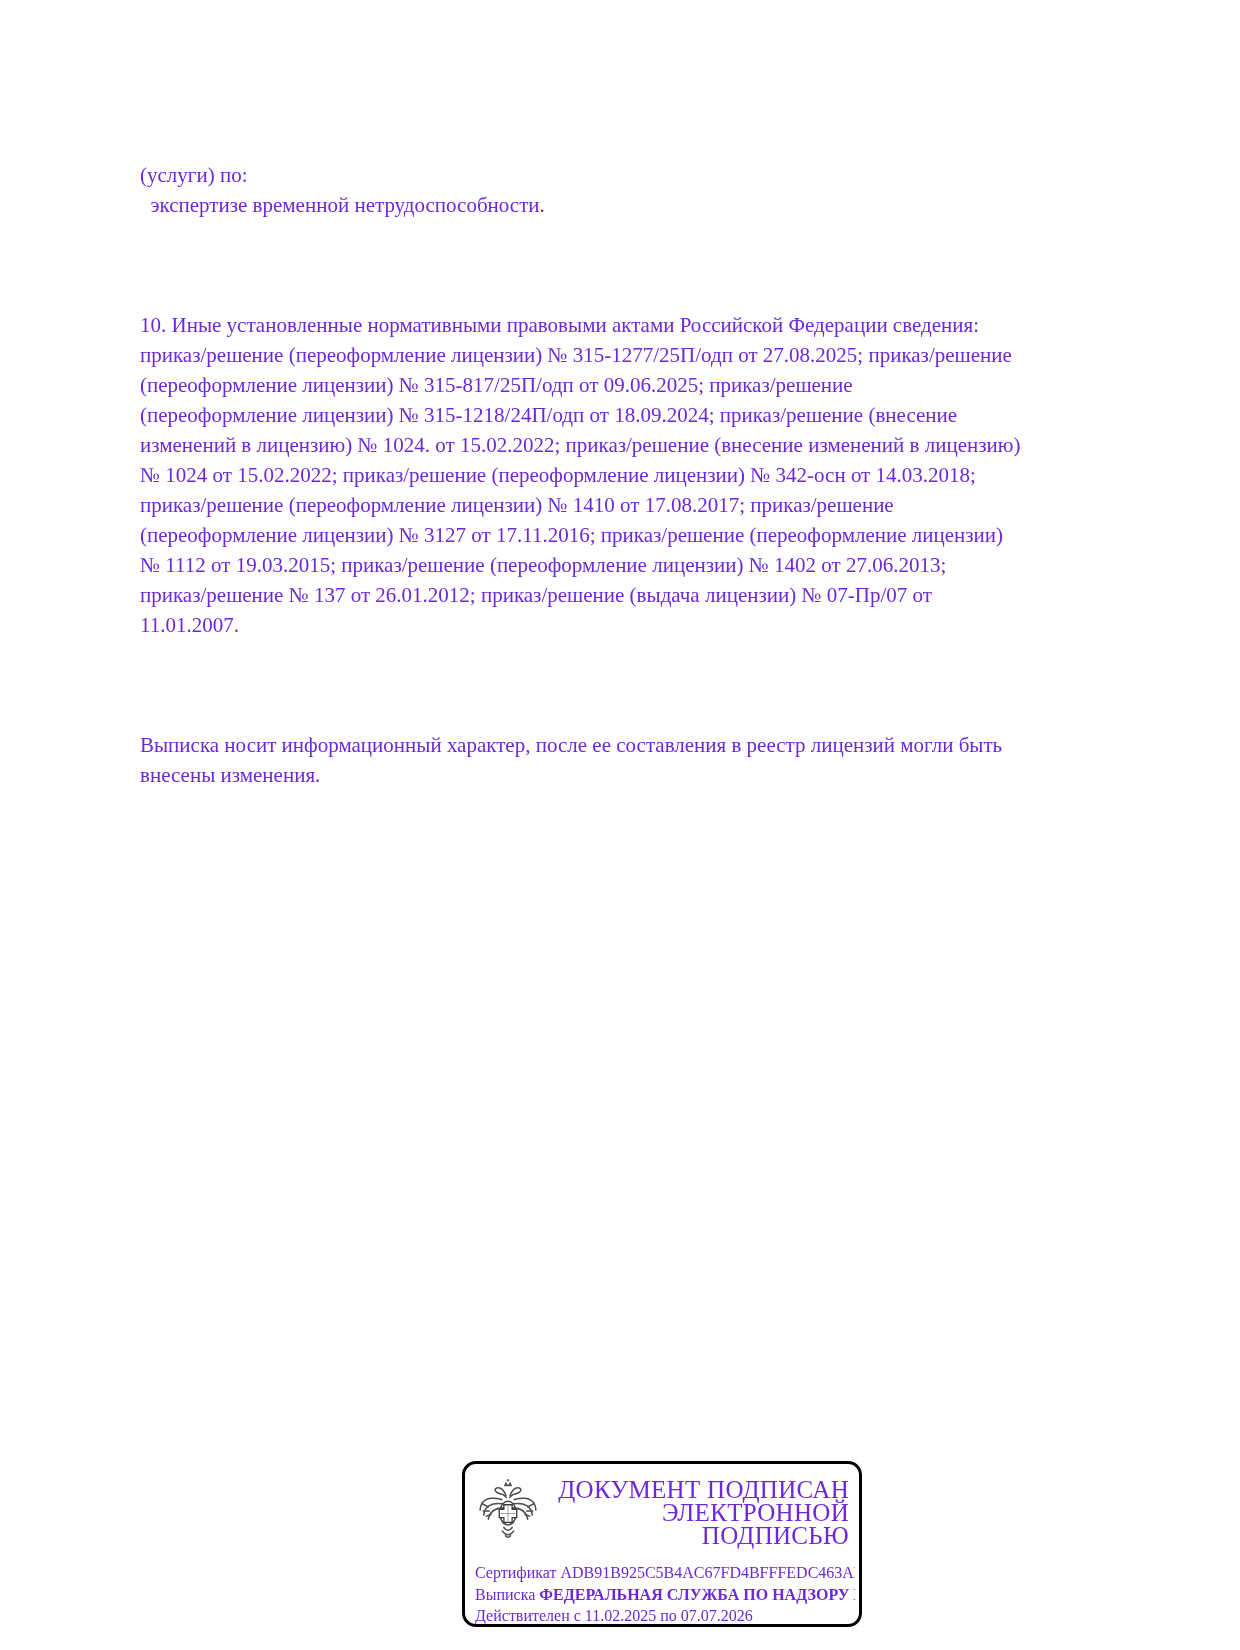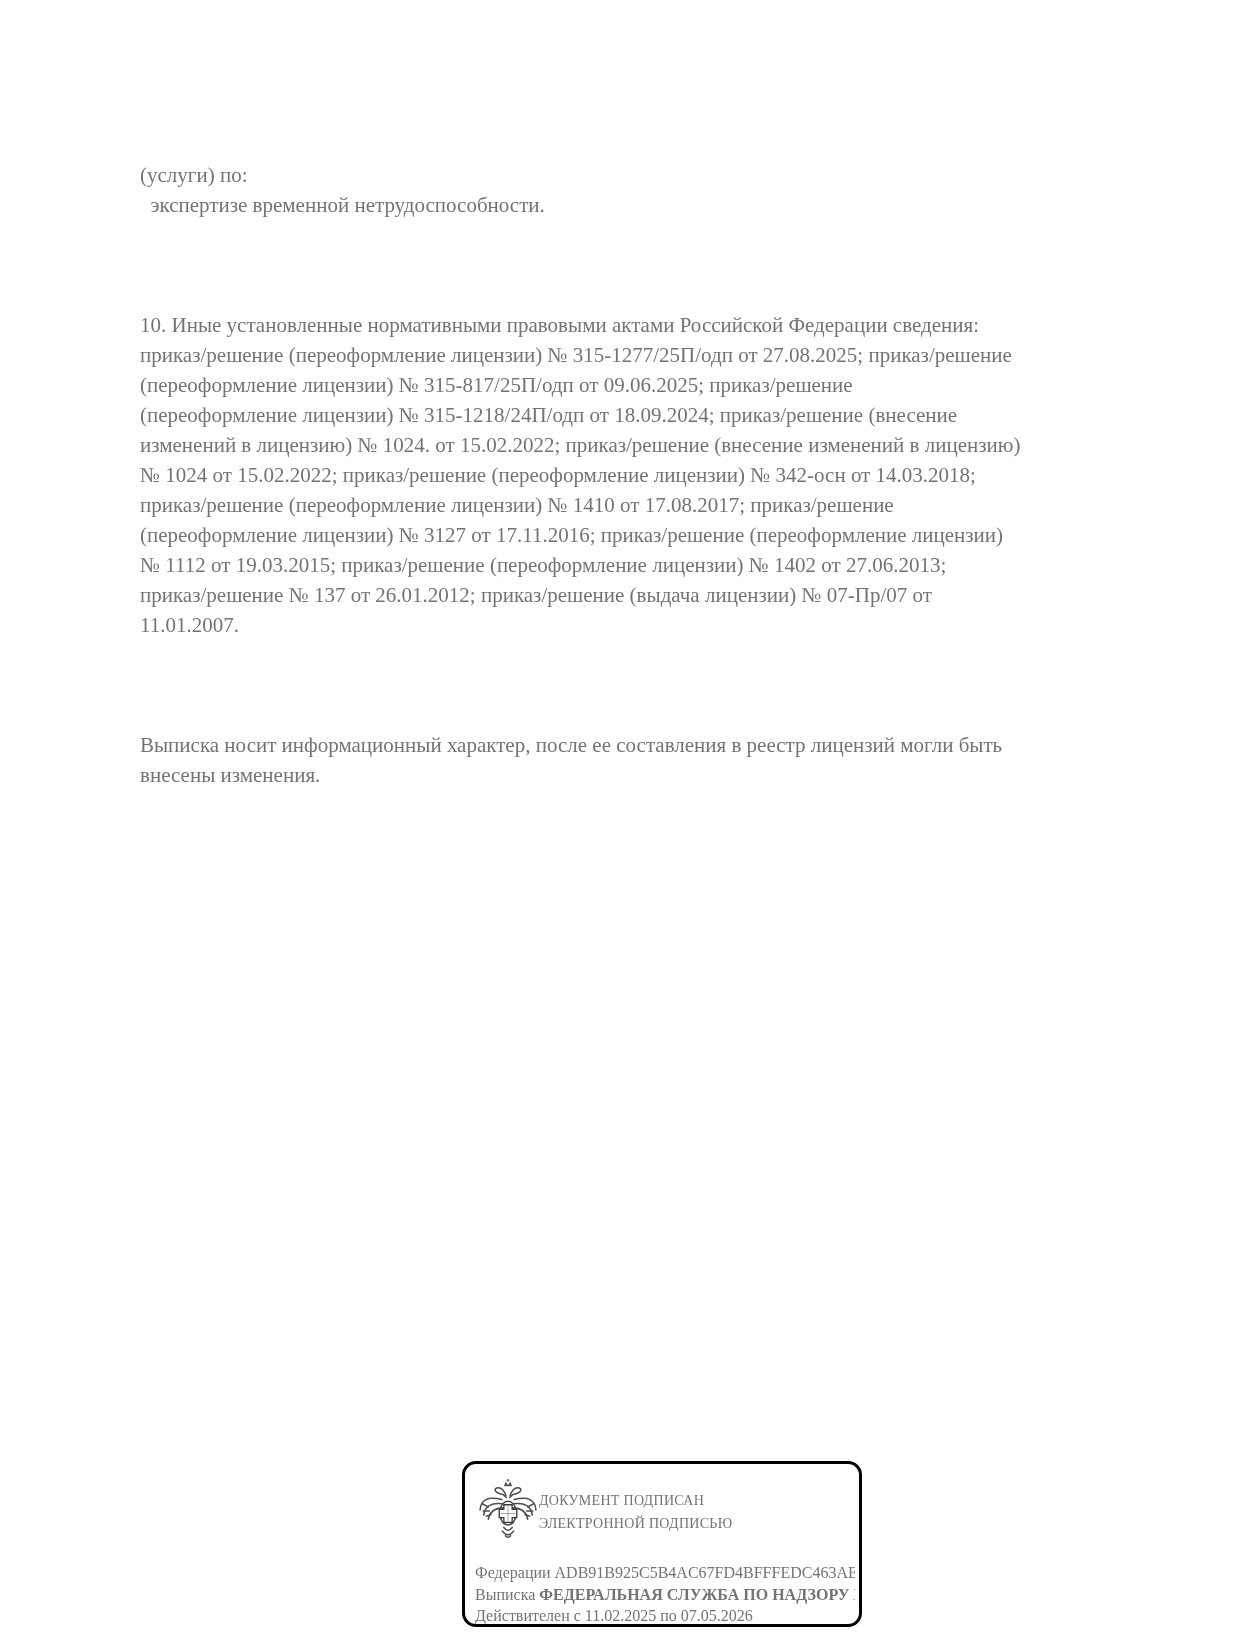--- a/index.html
+++ b/index.html
@@ -1,21 +1,21 @@
 <!DOCTYPE html>
 <html><head>
 <meta charset="utf-8">
 <style>
   html, body { margin: 0; padding: 0; background: #ffffff; }
   .page {
     position: relative;
     width: 1240px;
     height: 1650px;
     background: #ffffff;
-    color: #737373;
+    color: #6d28d9;
     font-family: "Liberation Serif", serif;
     overflow: hidden;
   }
   .content {
     position: absolute;
     left: 140px;
     top: 100px;
     width: 1000px;
     font-size: 21px;
     line-height: 30px;
@@ -40,22 +40,22 @@
   .stamp-top {
     display: flex;
     align-items: center;
     padding: 8px 6px 0 12px;
     height: 80px;
   }
   .emblem { width: 62px; height: 76px; flex: 0 0 auto; }
   .emblem svg { width: 100%; height: 100%; }
   .stamp-title {
     flex: 1;
-    text-align: left;
-    font-size: 14px;
+    text-align: right;
+    font-size: 25px;
     line-height: 23px;
     letter-spacing: 0.3px;
     padding-right: 4px;
   }
   .stamp-lines {
     padding: 10px 4px 0 10px;
     font-size: 16px;
     line-height: 21.5px;
   }
   .stamp-line { white-space: nowrap; overflow: hidden; }
@@ -117,24 +117,24 @@
           <path d="M60 54 v30 M45 69 h30" stroke="#8a8a8a" stroke-width="1.5"></path>
         </svg>
       </div>
       <div class="stamp-title">
         <div>ДОКУМЕНТ ПОДПИСАН</div>
         <div>ЭЛЕКТРОННОЙ ПОДПИСЬЮ</div>
       </div>
     </div>
     <div class="stamp-lines">
       <div class="stamp-line">
-        <span>Федерации</span>
+        <span>Сертификат</span>
         <span>ADB91B925C5B4AC67FD4BFFFEDC463AE</span>
       </div>
       <div class="stamp-line">
         <span>Выписка</span>
         <span class="owner-value">ФЕДЕРАЛЬНАЯ СЛУЖБА ПО НАДЗОРУ В СФ</span>
       </div>
-      <div class="stamp-line">Действителен с 11.02.2025 по 07.05.2026</div>
+      <div class="stamp-line">Действителен с 11.02.2025 по 07.07.2026</div>
     </div>
   </div>
 
 </div>
 
 </body></html>

